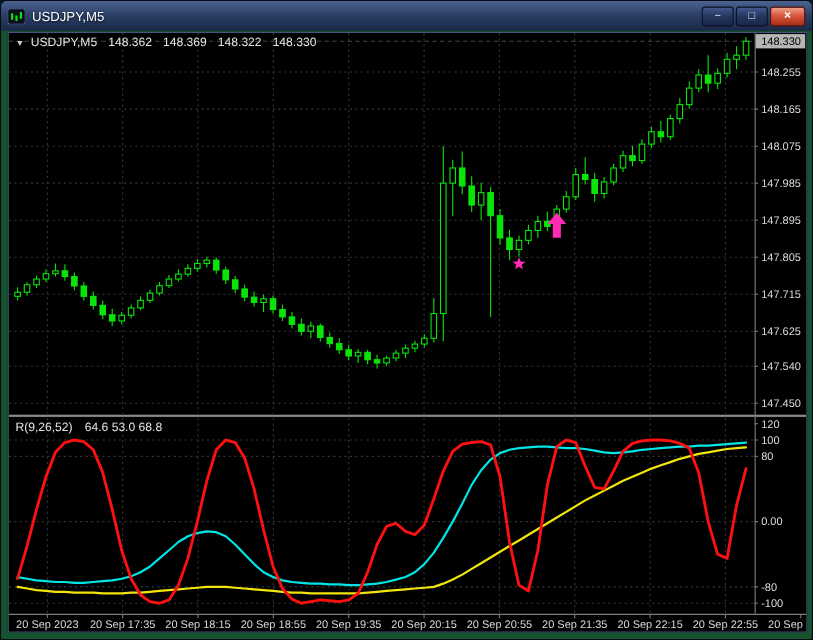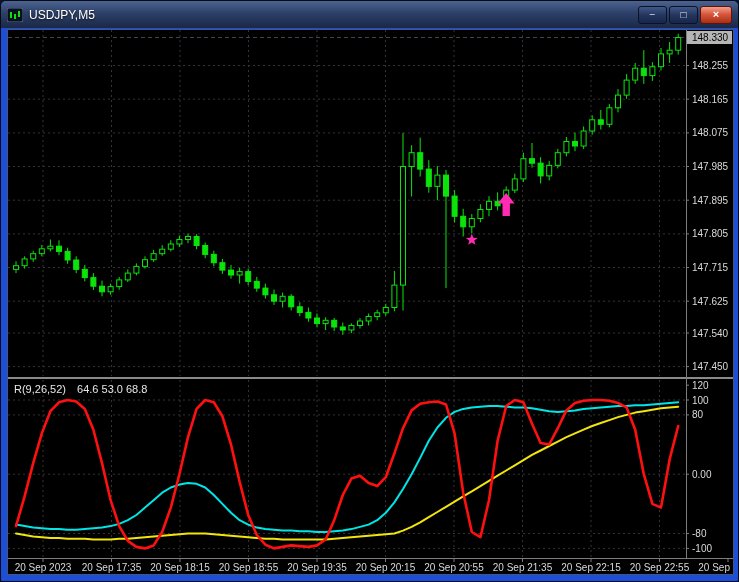--- a/index.html
+++ b/index.html
@@ -1,17 +1,17 @@
 <!DOCTYPE html>
 <html><head>
 <meta charset="utf-8">
 <style>
   html,body{margin:0;padding:0;}
   body{width:739px;height:582px;overflow:hidden;background:#0c1428;font-family:"Liberation Sans",sans-serif;}
-  .window{position:relative;width:739px;height:582px;background:#1d4ed8;border-radius:6px 6px 2px 2px;box-sizing:border-box;border:1px solid #060a14;}
+  .window{position:relative;width:739px;height:582px;background:#14532d;border-radius:6px 6px 2px 2px;box-sizing:border-box;border:1px solid #060a14;}
   .titlebar{height:27px;display:flex;align-items:center;padding:0 6px;border-radius:5px 5px 0 0;
     background:linear-gradient(180deg,#4d6390 0%,#2c4068 45%,#1a2848 100%);}
   .app-icon{width:16px;height:14px;display:inline-flex;}
   .title{color:#ffffff;font-size:12px;margin-left:6px;text-shadow:0 1px 2px rgba(0,0,0,.8);}
   .winbtns{margin-left:auto;display:flex;gap:2px;}
   .wbtn{width:27px;height:16px;border:1px solid #0b1226;border-radius:3px;display:flex;align-items:center;justify-content:center;
     font-size:10px;line-height:1;color:#dfe6f5;background:linear-gradient(180deg,#42588a,#24365e 50%,#18274a);cursor:default;}
   .wbtn.close{width:30px;background:linear-gradient(180deg,#f2a08c,#d9573c 45%,#a62f16);border-color:#5e140a;color:#fff;font-size:11px;font-weight:bold;}
   .chart{position:absolute;left:6px;top:28px;width:725px;height:544px;background:#000;border:1px solid #46567b;}
   .chart svg{display:block;}
@@ -304,19 +304,27 @@
           <text x="514.5" y="541" text-anchor="middle">20 Sep 21:35</text>
           <line x1="583" y1="529" x2="583" y2="532" stroke="#7d7d7d"></line>
           <text x="583" y="541" text-anchor="middle">20 Sep 22:15</text>
           <line x1="651.5" y1="529" x2="651.5" y2="532" stroke="#7d7d7d"></line>
           <text x="651.5" y="541" text-anchor="middle">20 Sep 22:55</text>
           <line x1="720" y1="529" x2="720" y2="532" stroke="#7d7d7d"></line>
           <text x="720" y="541" text-anchor="middle">20 Sep 23:35</text>
         </g>
       </svg>
 
+    <div class="chart-header">
+      <span class="marker">▼</span>
+      <span>USDJPY,M5</span>
+      <span>148.362</span>
+      <span>148.369</span>
+      <span>148.322</span>
+      <span>148.330</span>
+    </div>
 
     <div class="indicator-label">
       <span>R(9,26,52)</span>
       <span>64.6 53.0 68.8</span>
     </div>
   </div>
 </div>
 
 </body></html>

